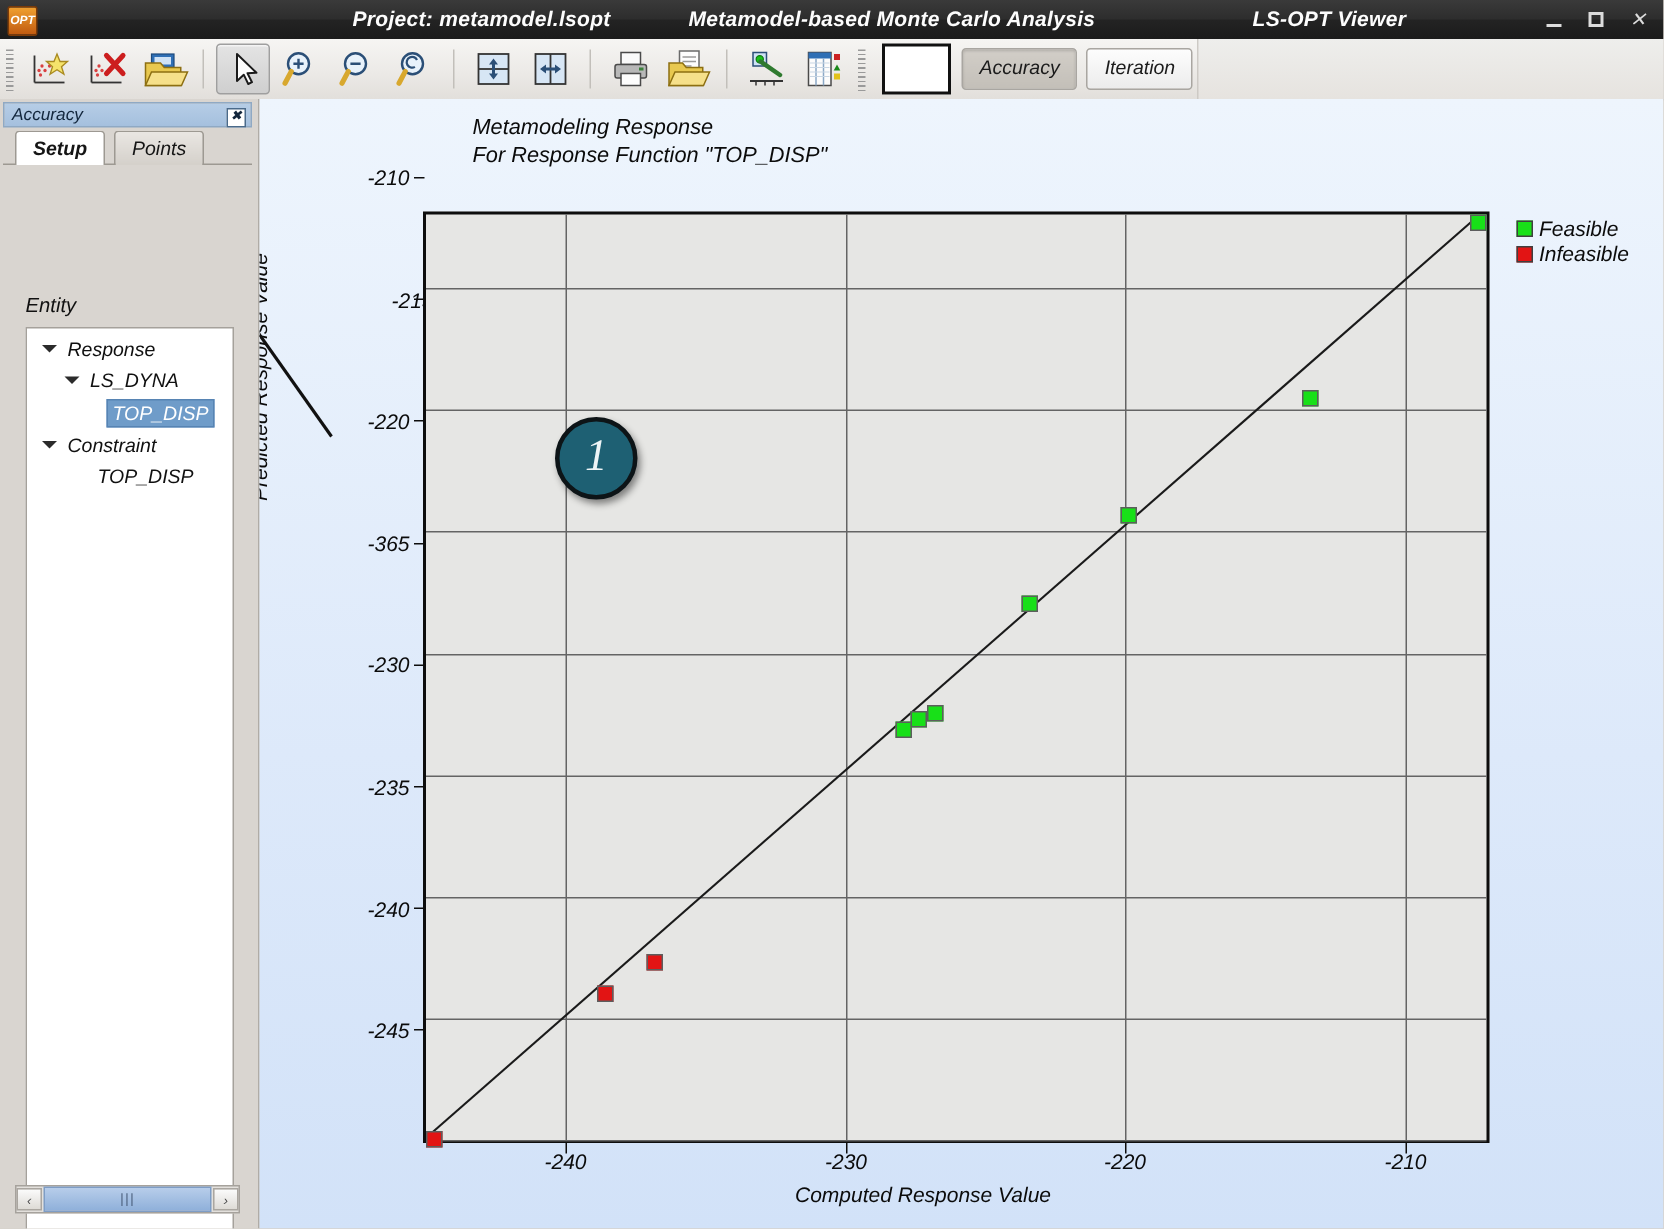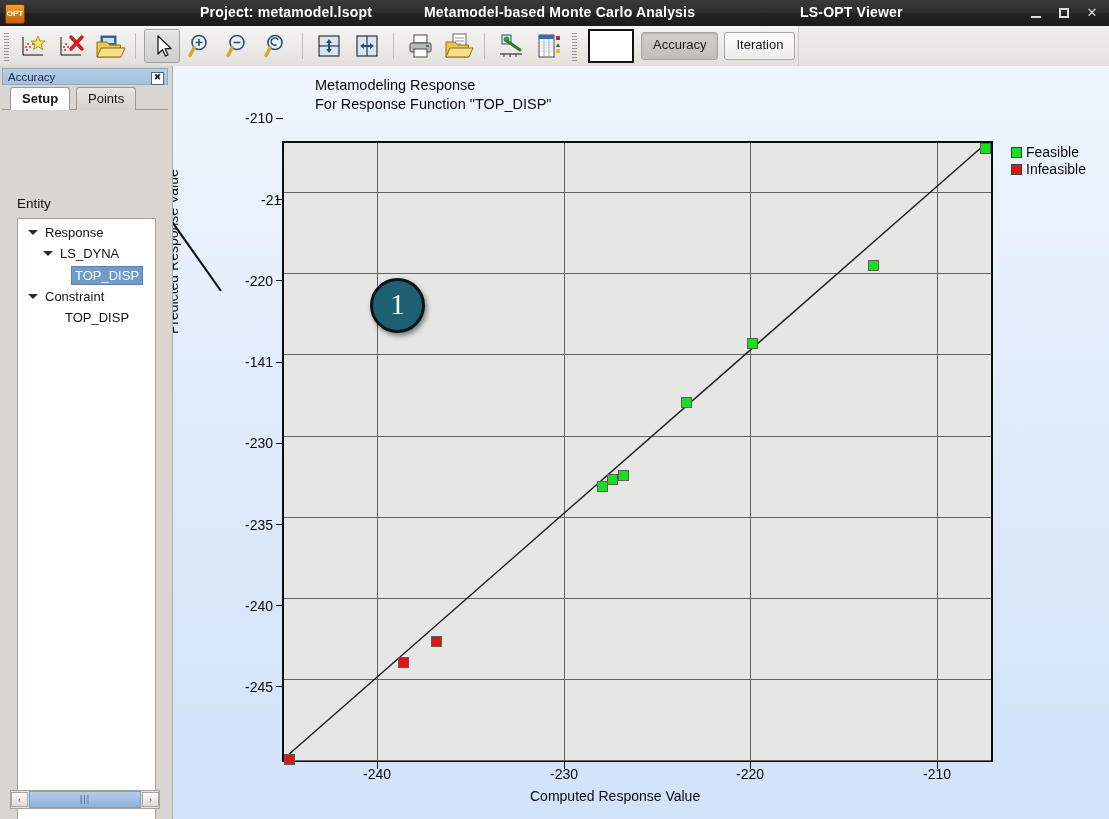--- a/index.html
+++ b/index.html
@@ -2,37 +2,37 @@
 <html><head>
 <meta charset="utf-8">
 <style>
   html,body{margin:0;padding:0;}
   body{
     width:1109px;height:819px;overflow:hidden;
     font-family:"Liberation Sans", sans-serif;
     background:#d6d2cc;
     -webkit-font-smoothing:antialiased;
   }
-  .app{position:relative;width:926px;height:819px;}
+  .app{position:relative;width:926px;height:819px;font-style:italic;}
 
   
   .titlebar{
     position:absolute;left:0;top:0;width:1109px;height:26px;
     background:linear-gradient(to bottom,#3a3a3a 0%,#2d2d2d 48%,#232323 52%,#1b1b1b 100%);
     color:#ffffff;
   }
   .tb-logo{
     position:absolute;left:5px;top:4px;width:18px;height:18px;
     background:linear-gradient(to bottom,#f0a030,#c05a10);
     border:1px solid #7a3a08;border-radius:2px;
     font-size:8px;line-height:18px;text-align:center;color:#fff;font-weight:bold;
   }
   .tb-text{
     position:absolute;top:4px;font-size:14px;font-weight:bold;
-    letter-spacing:0.2px;white-space:nowrap;color:#fdfdfd;
+    letter-spacing:0.2px;white-space:nowrap;color:#fdfdfd;margin-left:35px;
   }
   .tb-project{left:200px;}
   .tb-analysis{left:424px;}
   .tb-viewer{left:800px;}
   .tb-btns{position:absolute;right:4px;top:0;height:26px;display:flex;align-items:center;gap:14px;padding-right:6px;}
   .tb-btn{width:14px;height:14px;position:relative;cursor:pointer;color:#dcdcdc;font-size:13px;line-height:14px;text-align:center;}
   .tb-min::after{content:"";position:absolute;left:2px;bottom:2px;width:10px;height:2px;background:#dcdcdc;}
   .tb-max::after{content:"";position:absolute;left:2px;top:2px;width:10px;height:10px;border:2px solid #dcdcdc;box-sizing:border-box;}
 
   
@@ -366,21 +366,21 @@
       </div>
     </div>
 
     <div class="ylabel">Predicted Response Value</div>
 
     <div class="xlabel">Computed Response Value</div>
 
     <div class="ytick" style="top:44px;width:100px;left:0;">-210</div>
     <div class="ytick" style="top:126px;width:100px;left:16px;">-215</div>
     <div class="ytick" style="top:207px;width:100px;left:0;">-220</div>
-    <div class="ytick" style="top:288px;width:100px;left:0;">-141</div>
+    <div class="ytick" style="top:288px;width:100px;left:0;">-365</div>
     <div class="ytick" style="top:369px;width:100px;left:0;">-230</div>
     <div class="ytick" style="top:451px;width:100px;left:0;">-235</div>
     <div class="ytick" style="top:532px;width:100px;left:0;">-240</div>
     <div class="ytick" style="top:613px;width:100px;left:0;">-245</div>
 
     <div class="ytickmark" style="left:103px;top:52px;"></div>
     <div class="ytickmark" style="left:103px;top:133px;"></div>
     <div class="ytickmark" style="left:103px;top:214px;"></div>
     <div class="ytickmark" style="left:103px;top:296px;"></div>
     <div class="ytickmark" style="left:103px;top:377px;"></div>

